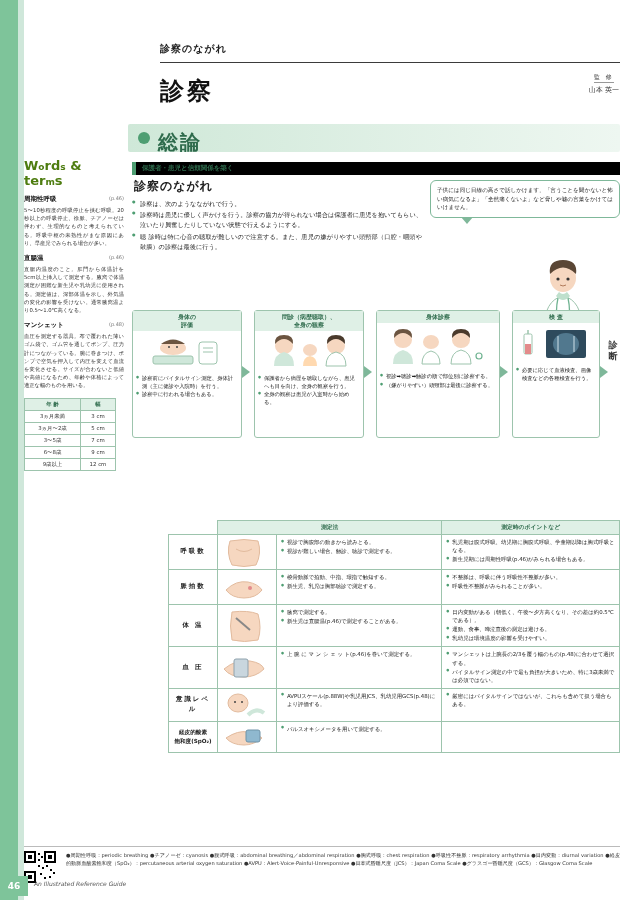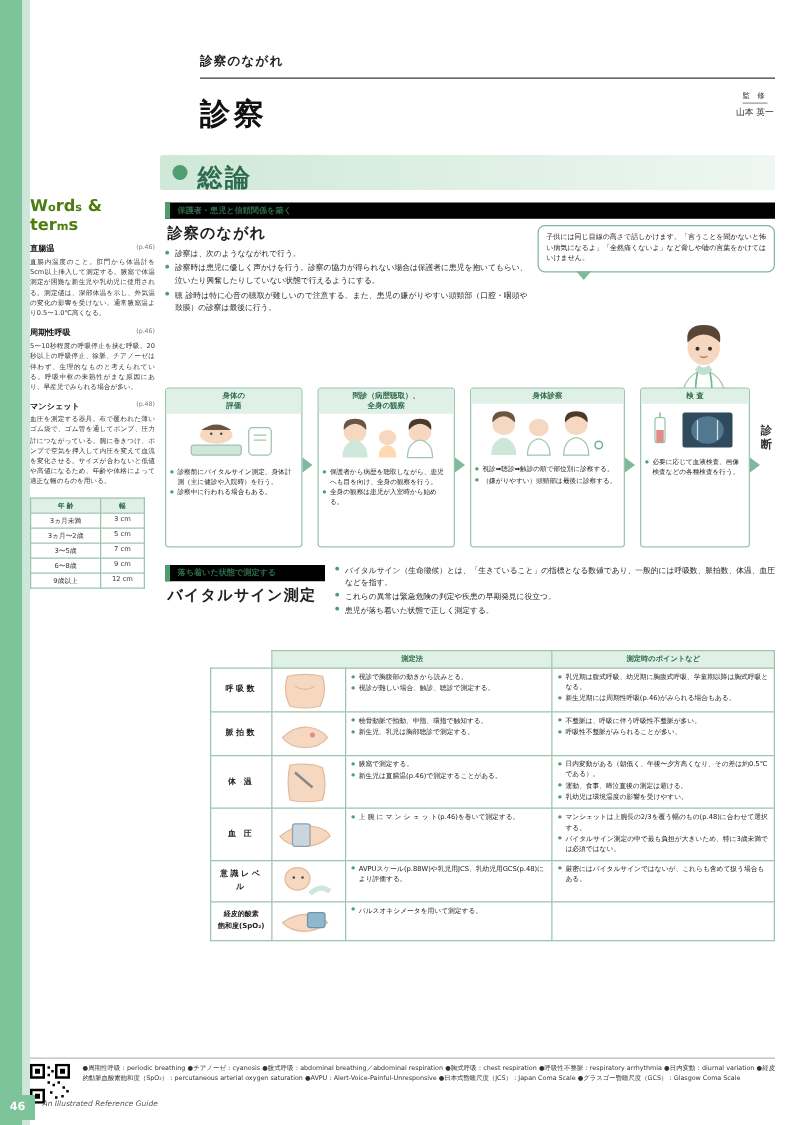--- a/index.html
+++ b/index.html
@@ -121,31 +121,31 @@
   </div>
 
   <div class="wt">
     <div class="wt-title">
       W<span class="small">o</span>rd<span class="small">s</span> &amp; ter<span class="small">m</span>s
     </div>
 
     <div class="wt-block">
       <div class="wt-term">
         <span class="wt-page">(p.46)</span>
-        <span>直腸温</span>
-      </div>
-      <div class="wt-body">直腸内温度のこと。肛門から体温計を5cm以上挿入して測定する。腋窩で体温測定が困難な新生児や乳幼児に使用される。測定値は、深部体温を示し、外気温の変化の影響を受けない。通常腋窩温より0.5〜1.0℃高くなる。</div>
+        <span>周期性呼吸</span>
+      </div>
+      <div class="wt-body">5〜10秒程度の呼吸停止を挟む呼吸。20秒以上の呼吸停止、徐脈、チアノーゼは伴わず、生理的なものと考えられている。呼吸中枢の未熟性がまな原因にあり、早産児でみられる場合が多い。</div>
     </div>
 
     <div class="wt-block">
       <div class="wt-term">
         <span class="wt-page">(p.46)</span>
-        <span>周期性呼吸</span>
-      </div>
-      <div class="wt-body">5〜10秒程度の呼吸停止を挟む呼吸。20秒以上の呼吸停止、徐脈、チアノーゼは伴わず、生理的なものと考えられている。呼吸中枢の未熟性がまな原因にあり、早産児でみられる場合が多い。</div>
+        <span>直腸温</span>
+      </div>
+      <div class="wt-body">直腸内温度のこと。肛門から体温計を5cm以上挿入して測定する。腋窩で体温測定が困難な新生児や乳幼児に使用される。測定値は、深部体温を示し、外気温の変化の影響を受けない。通常腋窩温より0.5〜1.0℃高くなる。</div>
     </div>
 
     <div class="wt-block">
       <div class="wt-term">
         <span class="wt-page">(p.48)</span>
         <span>マンシェット</span>
       </div>
       <div class="wt-body">血圧を測定する器具。布で覆われた薄いゴム袋で、ゴム管を通してポンプ、圧力計につながっている。腕に巻きつけ、ポンプで空気を押入して内圧を変えて血流を変化させる。サイズが合わないと低値や高値になるため、年齢や体格によって適正な幅のものを用いる。</div>
     </div>
 
@@ -285,31 +285,20 @@
       </div>
       <ul class="body">
         <li>必要に応じて血液検査、画像検査などの各種検査を行う。</li>
       </ul>
     </div>
 
     <div class="arrow" style="left:468px;"></div>
     <div class="flow-final">診<br>断</div>
   </div>
 
-  <div class="vital">
-    <div class="vital-left">
-      <div class="bar-head">落ち着いた状態で測定する</div>
-      <div class="h2">バイタルサイン測定</div>
-    </div>
-    <ul class="vital-right">
-      <li>バイタルサイン（生命徴候）とは、「生きていること」の指標となる数値であり、一般的には呼吸数、脈拍数、体温、血圧などを指す。</li>
-      <li>これらの異常は緊急危険の判定や疾患の早期発見に役立つ。</li>
-      <li>患児が落ち着いた状態で正しく測定する。</li>
-    </ul>
-  </div>
 
   <table class="mtable">
     <tbody>
         <tr>
       <th style="width:40px;border:none;background:#fff;"></th>
       <th colspan="2">測定法</th>
       <th>測定時のポイントなど</th>
     </tr>
 
     <tr>

